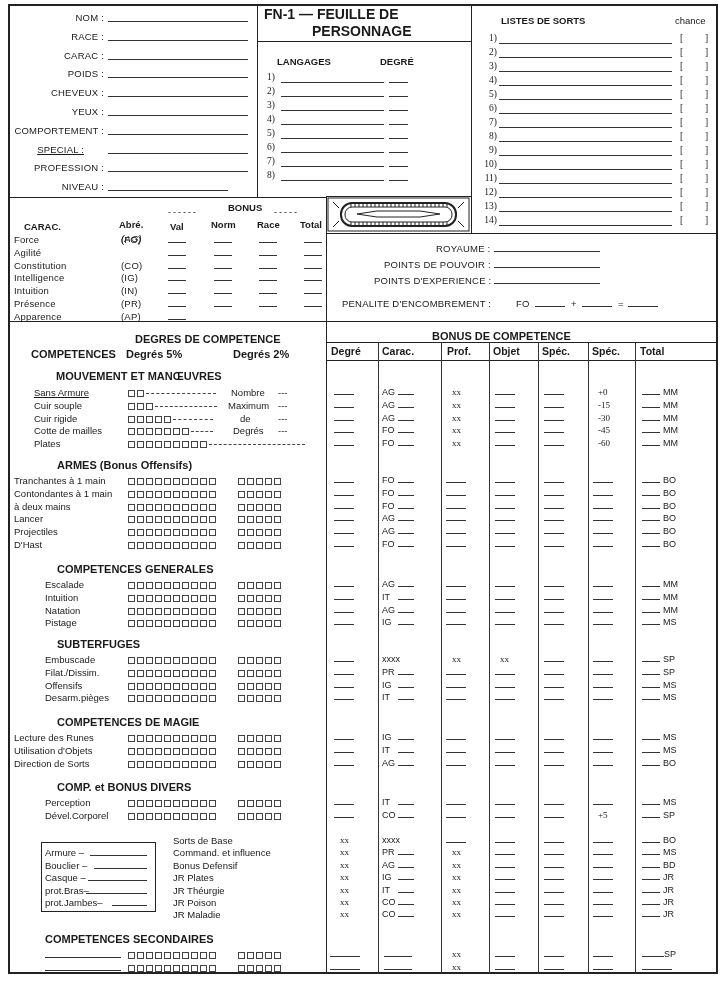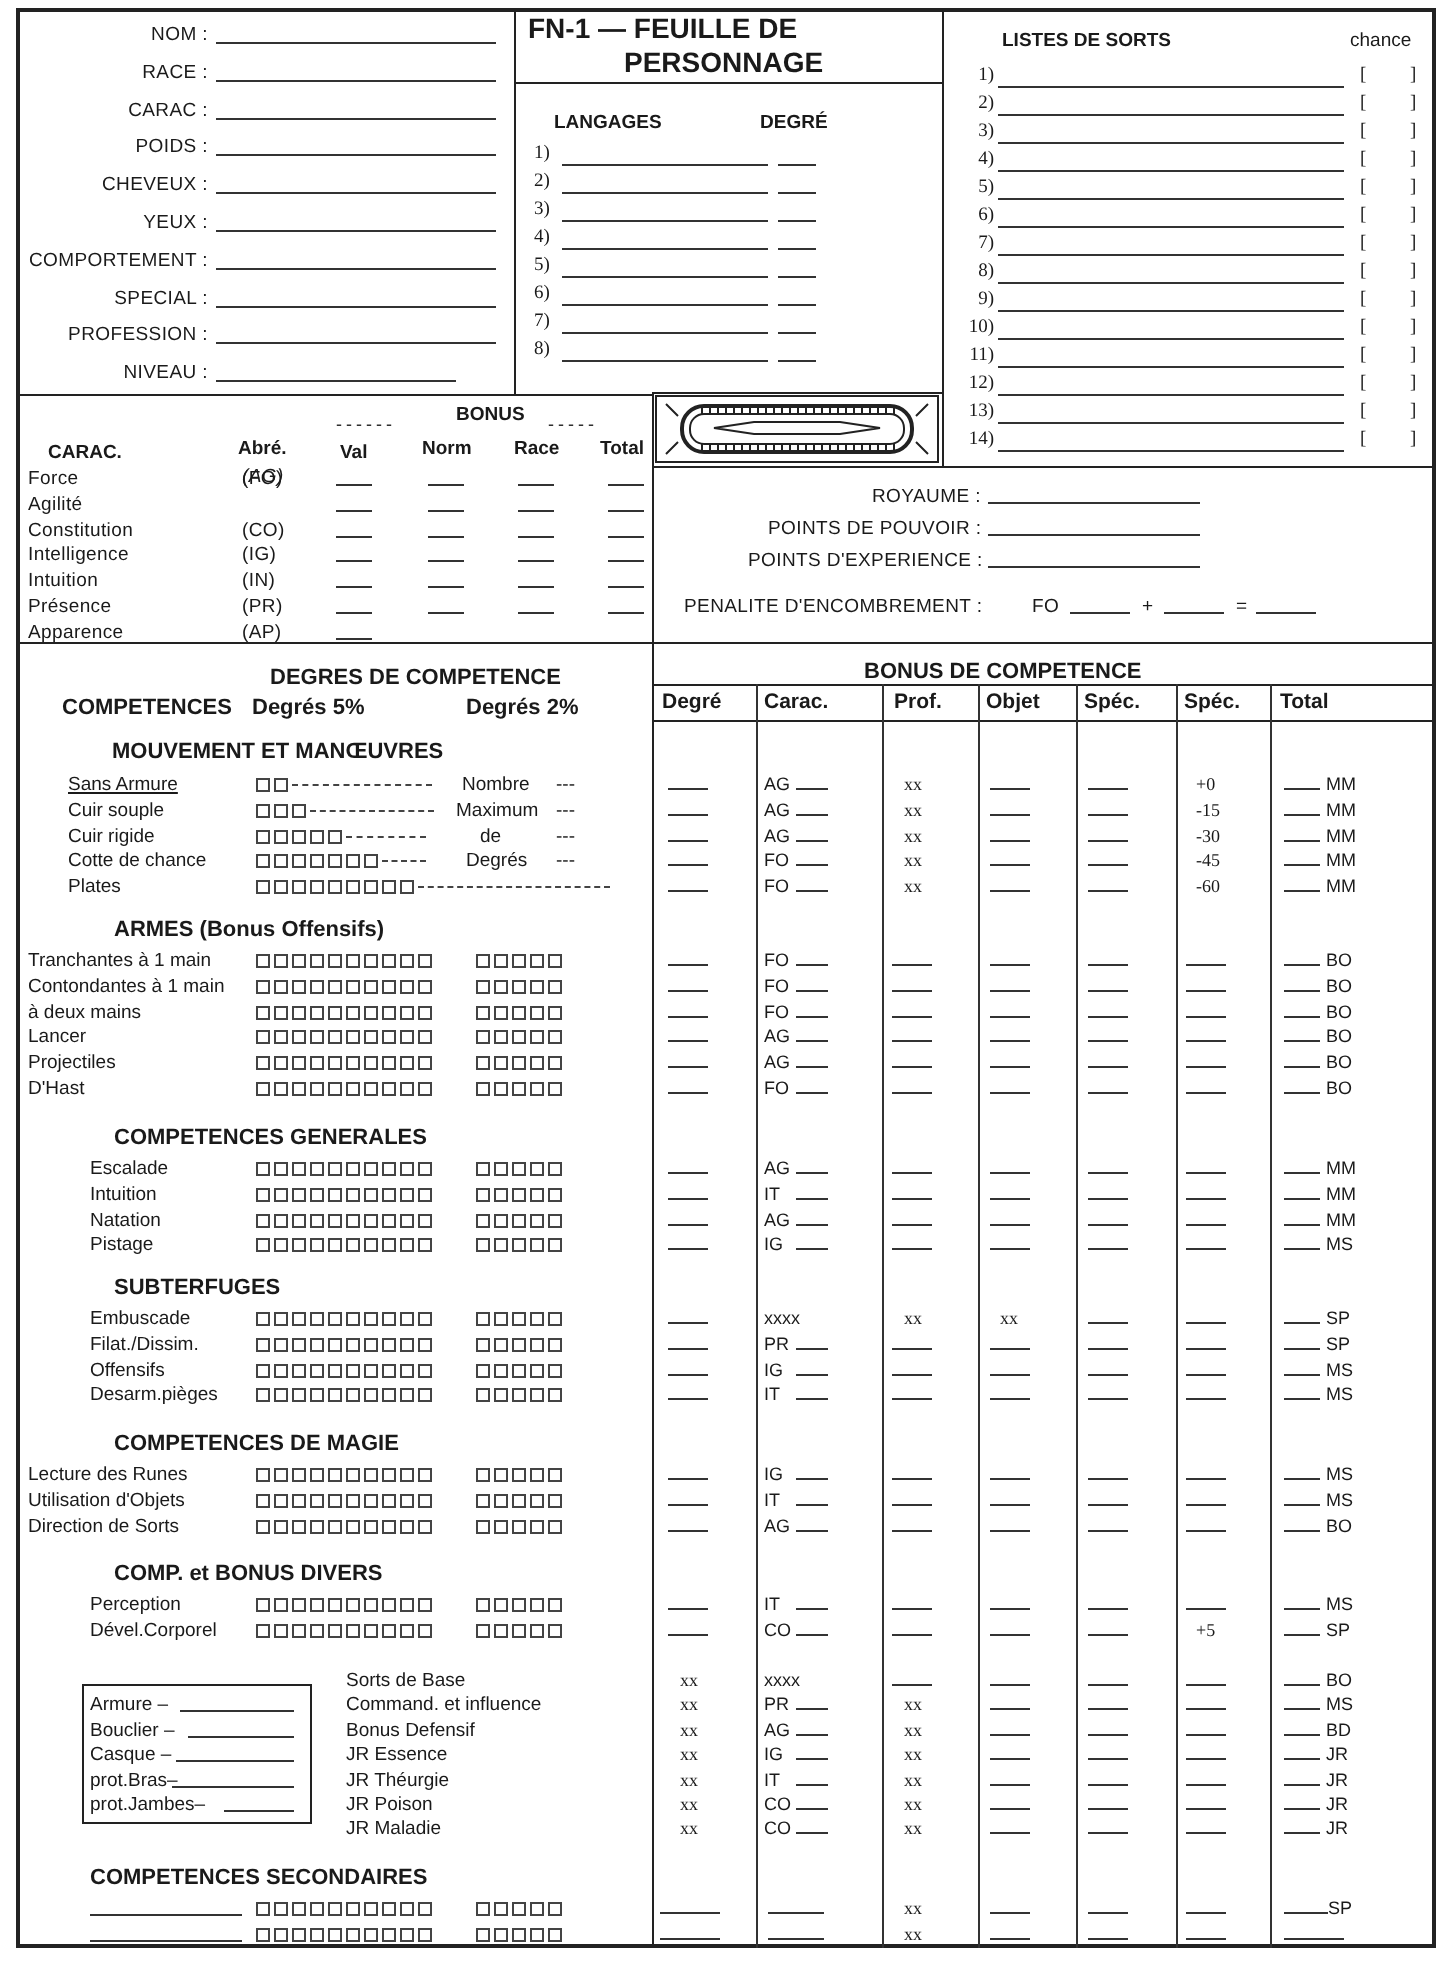--- a/index.html
+++ b/index.html
@@ -156,21 +156,21 @@
 <div class="abs lbl" style="right:622px;top:49.6px;">CARAC :</div>
 <span class="abs line" style="left:108px;top:58.6px;width:140px;"></span>
 <div class="abs lbl" style="right:622px;top:68.4px;">POIDS :</div>
 <span class="abs line" style="left:108px;top:77.4px;width:140px;"></span>
 <div class="abs lbl" style="right:622px;top:87.2px;">CHEVEUX :</div>
 <span class="abs line" style="left:108px;top:96.2px;width:140px;"></span>
 <div class="abs lbl" style="right:622px;top:106px;">YEUX :</div>
 <span class="abs line" style="left:108px;top:115px;width:140px;"></span>
 <div class="abs lbl" style="right:622px;top:124.80000000000001px;">COMPORTEMENT :</div>
 <span class="abs line" style="left:108px;top:133.8px;width:140px;"></span>
-<div class="abs lbl" style="right:622px;top:143.6px;">SPECIAL :</div>
+<div class="abs lbl" style="right:642px;top:143.6px;text-decoration:underline;">SPECIAL :</div>
 <span class="abs line" style="left:108px;top:152.6px;width:140px;"></span>
 <div class="abs lbl" style="right:622px;top:162.4px;">PROFESSION :</div>
 <span class="abs line" style="left:108px;top:171.4px;width:140px;"></span>
 <div class="abs lbl" style="right:622px;top:181.20000000000002px;">NIVEAU :</div>
 <span class="abs line" style="left:108px;top:190.20000000000002px;width:120px;"></span>
 <div class="abs serif" style="left:267px;top:72px;font-size:9.5px;">1)</div>
 <span class="abs line" style="left:281px;top:82px;width:103px;"></span>
 <span class="abs line" style="left:389px;top:82px;width:19px;"></span>
 <div class="abs serif" style="left:267px;top:86px;font-size:9.5px;">2)</div>
 <span class="abs line" style="left:281px;top:96px;width:103px;"></span>
@@ -334,21 +334,21 @@
 <div class="row" style="left:278px;top:411.6px;">---</div>
 <span class="abs line" style="left:334px;top:419.6px;width:20px;"></span>
 <div class="cell" style="left:382px;top:411.6px;">AG</div>
 <span class="abs line" style="left:398px;top:419.6px;width:16px;"></span>
 <div class="cell serif" style="left:452px;top:411.6px;">xx</div>
 <span class="abs line" style="left:495px;top:419.6px;width:20px;"></span>
 <span class="abs line" style="left:544px;top:419.6px;width:20px;"></span>
 <div class="cell serif" style="left:598px;top:411.6px;">-30</div>
 <span class="abs line" style="left:642px;top:419.6px;width:18px;"></span>
 <div class="cell" style="left:663px;top:411.6px;">MM</div>
-<div class="row" style="left:34px;top:424.4px;">Cotte de chance</div>
+<div class="row" style="left:34px;top:424.4px;">Cotte de mailles</div>
 <div class="row" style="left:128px;top:424.4px;"><span class="sq"></span><span class="sq"></span><span class="sq"></span><span class="sq"></span><span class="sq"></span><span class="sq"></span><span class="sq"></span><span class="dash" style="width: 22px; border-bottom-style: dashed;"></span></div>
 <div class="row" style="left:233px;top:424.4px;">Degrés</div>
 <div class="row" style="left:278px;top:424.4px;">---</div>
 <span class="abs line" style="left:334px;top:432.4px;width:20px;"></span>
 <div class="cell" style="left:382px;top:424.4px;">FO</div>
 <span class="abs line" style="left:398px;top:432.4px;width:16px;"></span>
 <div class="cell serif" style="left:452px;top:424.4px;">xx</div>
 <span class="abs line" style="left:495px;top:432.4px;width:20px;"></span>
 <span class="abs line" style="left:544px;top:432.4px;width:20px;"></span>
 <div class="cell serif" style="left:598px;top:424.4px;">-45</div>
@@ -619,21 +619,21 @@
 <div class="row" style="left:173px;top:858.8px;">Bonus Defensif</div>
 <div class="cell serif" style="left:340px;top:858.8px;">xx</div>
 <div class="cell" style="left:382px;top:858.8px;">AG</div>
 <span class="abs line" style="left:398px;top:866.8px;width:16px;"></span>
 <div class="cell serif" style="left:452px;top:858.8px;">xx</div>
 <span class="abs line" style="left:495px;top:866.8px;width:20px;"></span>
 <span class="abs line" style="left:544px;top:866.8px;width:20px;"></span>
 <span class="abs line" style="left:593px;top:866.8px;width:20px;"></span>
 <span class="abs line" style="left:642px;top:866.8px;width:18px;"></span>
 <div class="cell" style="left:663px;top:858.8px;">BD</div>
-<div class="row" style="left:173px;top:871.2px;">JR Essence</div>
+<div class="row" style="left:173px;top:871.2px;">JR Plates</div>
 <div class="cell serif" style="left:340px;top:871.2px;">xx</div>
 <div class="cell" style="left:382px;top:871.2px;">IG</div>
 <span class="abs line" style="left:398px;top:879.2px;width:16px;"></span>
 <div class="cell serif" style="left:452px;top:871.2px;">xx</div>
 <span class="abs line" style="left:495px;top:879.2px;width:20px;"></span>
 <span class="abs line" style="left:544px;top:879.2px;width:20px;"></span>
 <span class="abs line" style="left:593px;top:879.2px;width:20px;"></span>
 <span class="abs line" style="left:642px;top:879.2px;width:18px;"></span>
 <div class="cell" style="left:663px;top:871.2px;">JR</div>
 <div class="row" style="left:173px;top:883.6px;">JR Théurgie</div>

